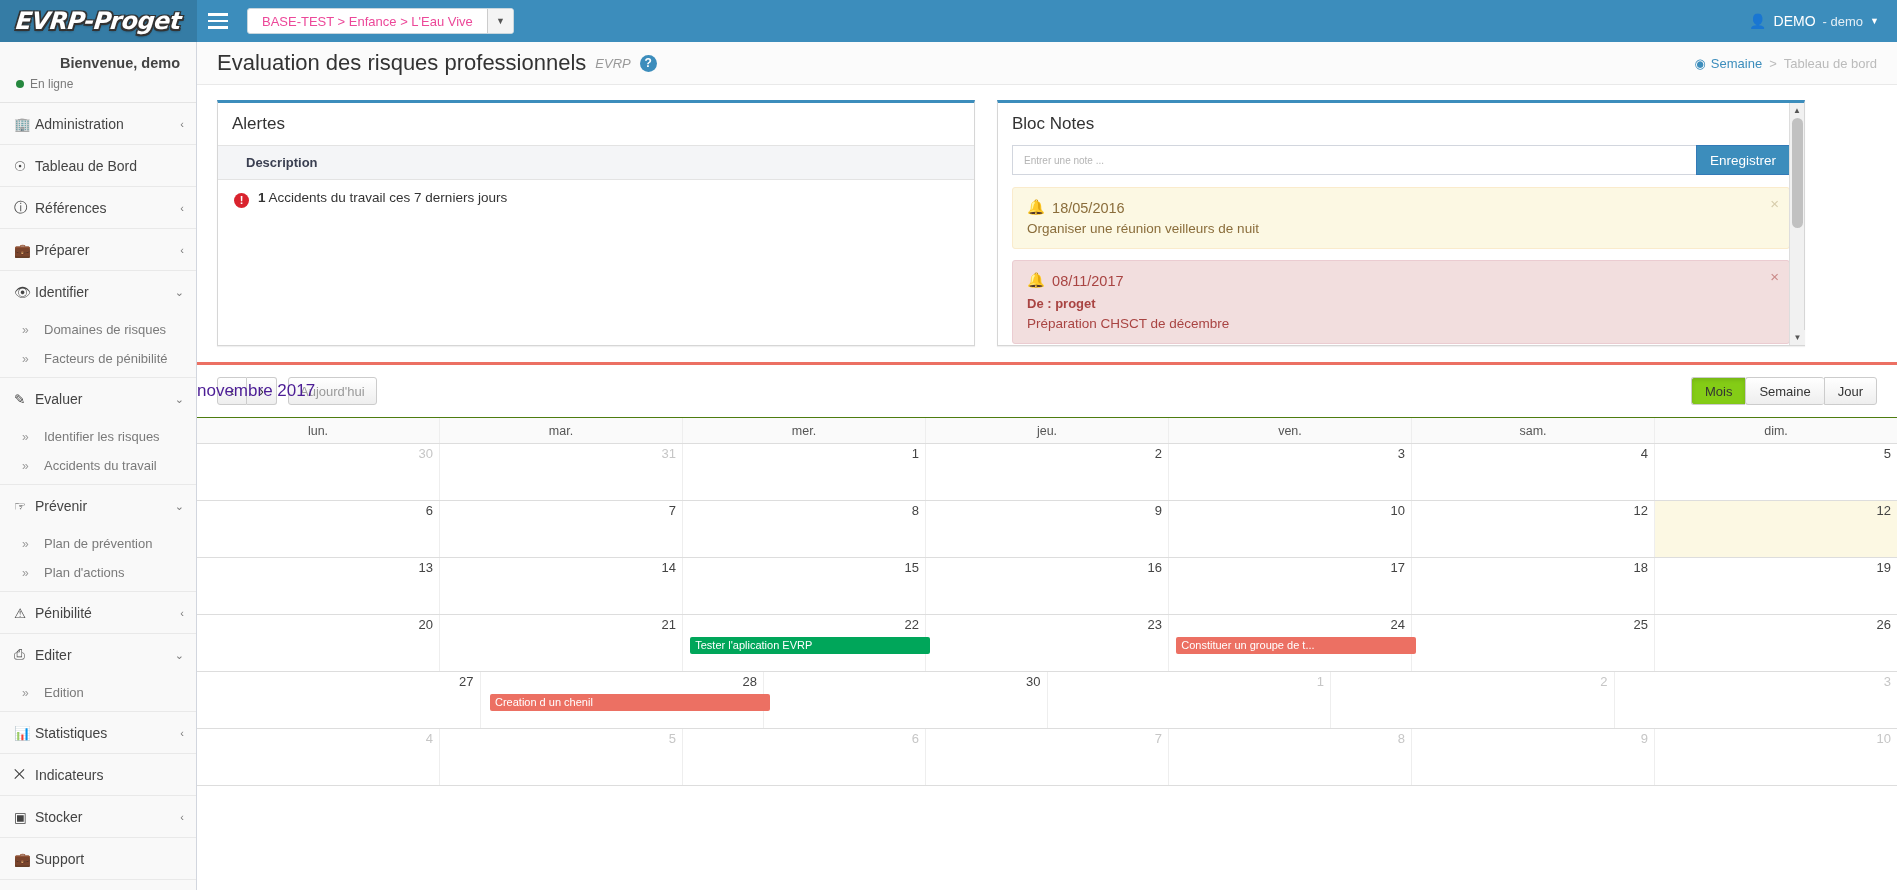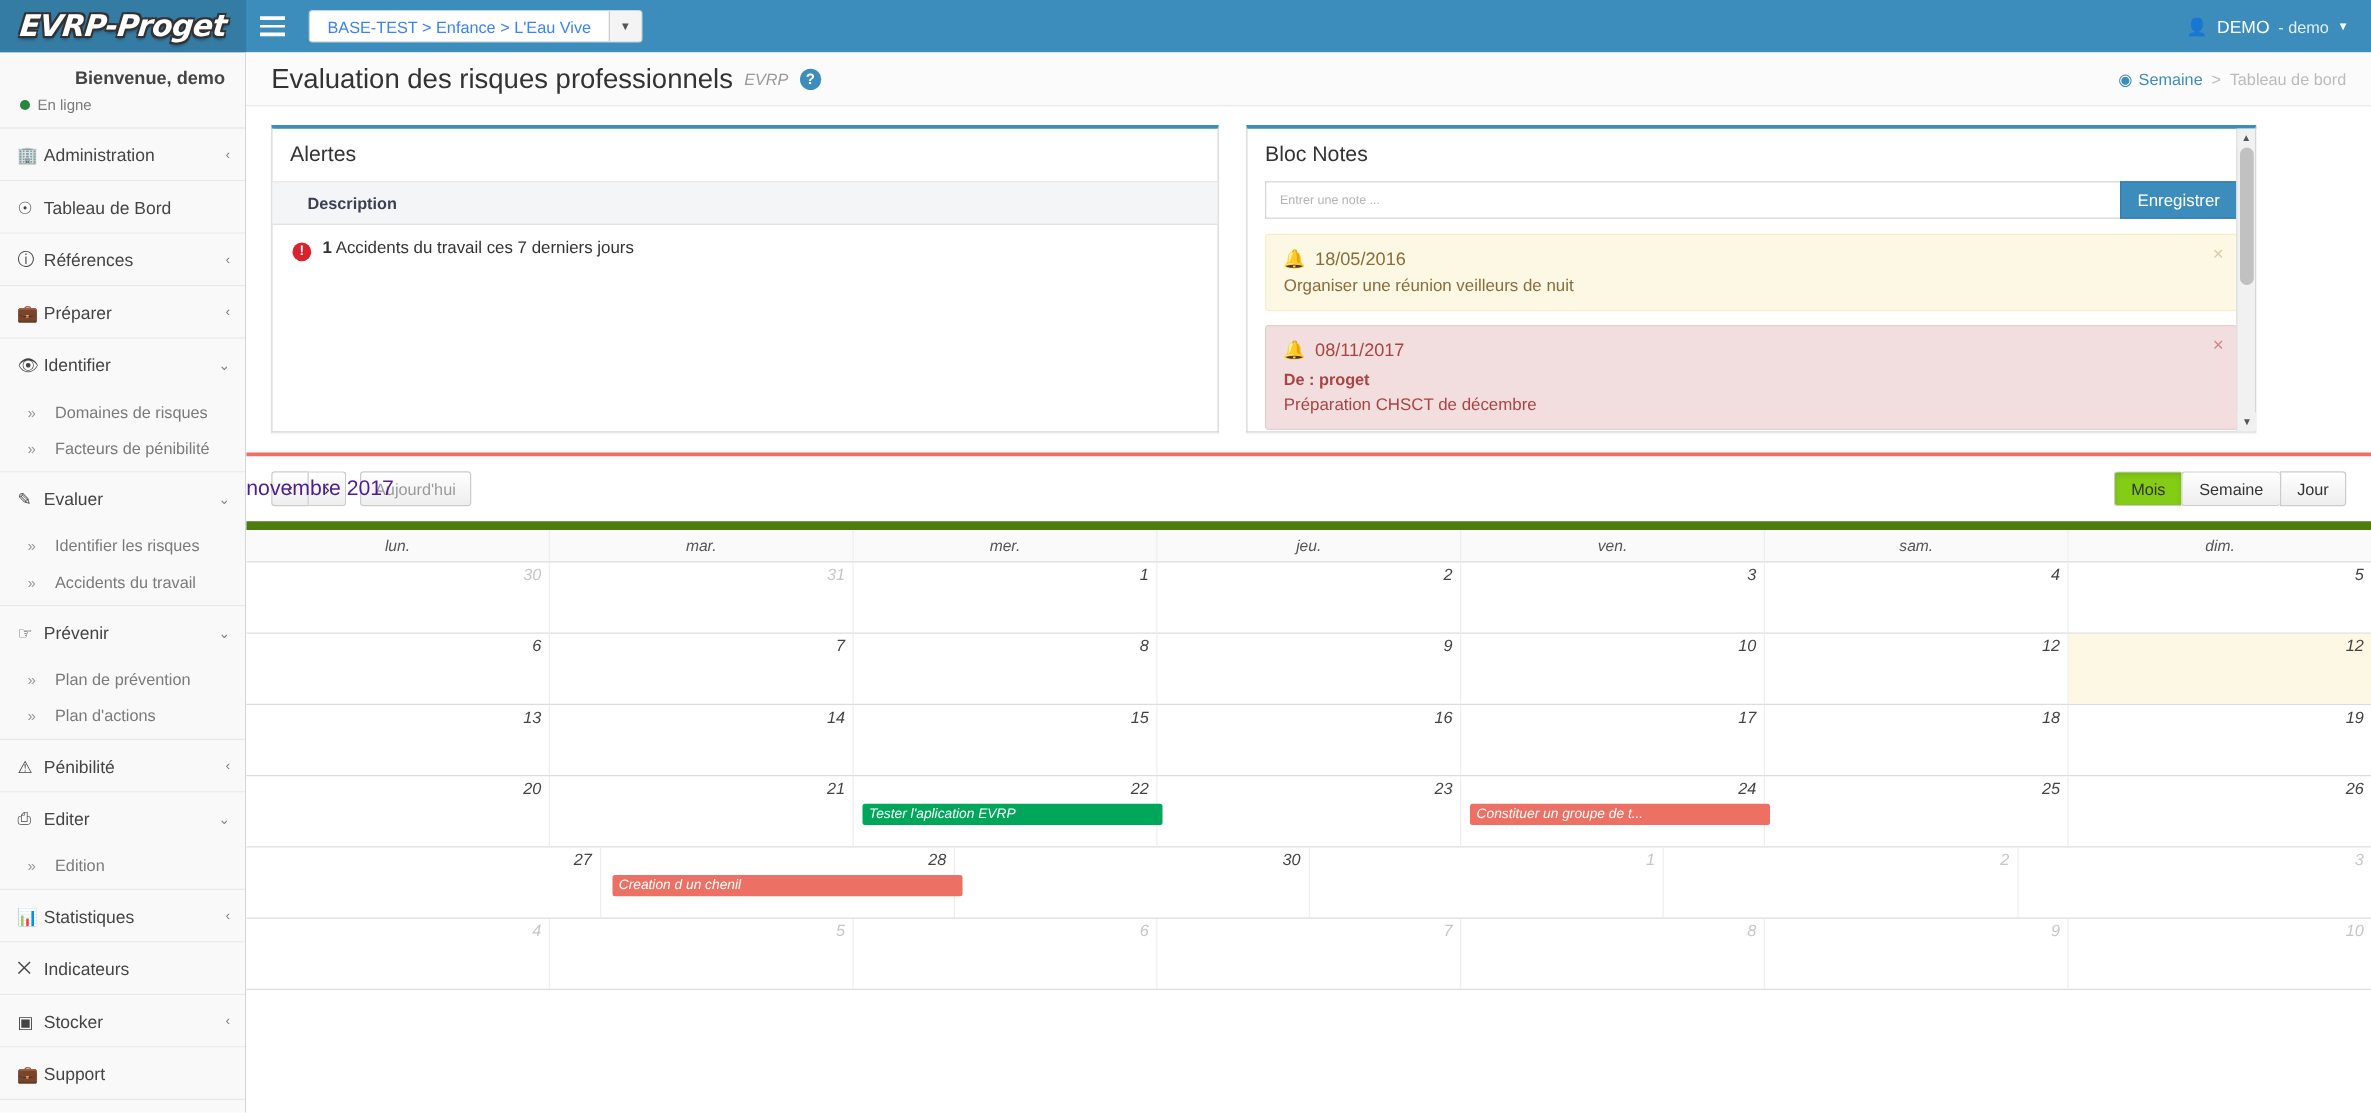--- a/index.html
+++ b/index.html
@@ -35,21 +35,21 @@
     align-items: center; justify-content: center; gap: 4px; cursor: pointer;
   }
   #hamburger span { display: block; width: 20px; height: 2.5px; background: #fff; }
   #breadcrumb-select {
     height: 26px; background: #fff; border-radius: 3px;
     display: flex; align-items: stretch; margin-left: 8px;
     border: 1px solid #c8d6dd; overflow: hidden;
   }
   #breadcrumb-select .bc-text {
     padding: 0 14px; display: flex; align-items: center;
-    font-size: 13px; color: #3b82f6; white-space: nowrap;
+    font-size: 13px; color: #ec4899; white-space: nowrap;
   }
   #breadcrumb-select .bc-caret {
     width: 26px; border-left: 1px solid #ccc; background: #f4f4f4;
     display: flex; align-items: center; justify-content: center;
     font-size: 9px; color: #555;
   }
   #user-menu {
     margin-left: auto; margin-right: 18px; color: #fff;
     display: flex; align-items: center; gap: 7px; font-size: 14px; cursor: pointer;
   }
@@ -205,21 +205,21 @@
   #cal-month-title {
     position: absolute; left: 0; right: 0; text-align: left;
     font-size: 17px; color: #4c1d95; pointer-events: none;
   }
   #view-switch { margin-left: auto; display: flex; }
   .view-btn { height: 28px; padding: 0 13px; font-size: 13px; border-right: none; }
   .view-btn:first-child { border-radius: 3px 0 0 3px; }
   .view-btn:last-child { border-radius: 0 3px 3px 0; border-right: 1px solid #ccc; }
   .view-btn.active { background: #84cc16; box-shadow: inset 0 2px 4px rgba(0,0,0,.12); }
 
-  #cal-grid { border-top: 7px solid #4d7c0f; font-style: italic; }
+  #cal-grid { border-top: 1px solid #4d7c0f; }
   .cal-head-row { display: flex; background: #fafafa; border-bottom: 1px solid #ddd; }
   .cal-head-cell {
     flex: 1 1 0; text-align: center; font-size: 12.5px; color: #555;
     padding: 6px 0 5px 0; border-right: 1px solid #eee;
   }
   .cal-head-cell:last-child { border-right: none; }
   .cal-week { display: flex; border-bottom: 1px solid #ddd; height: 57px; }
   .cal-day {
     flex: 1 1 0; border-right: 1px solid #eee; position: relative; padding-top: 2px;
   }

